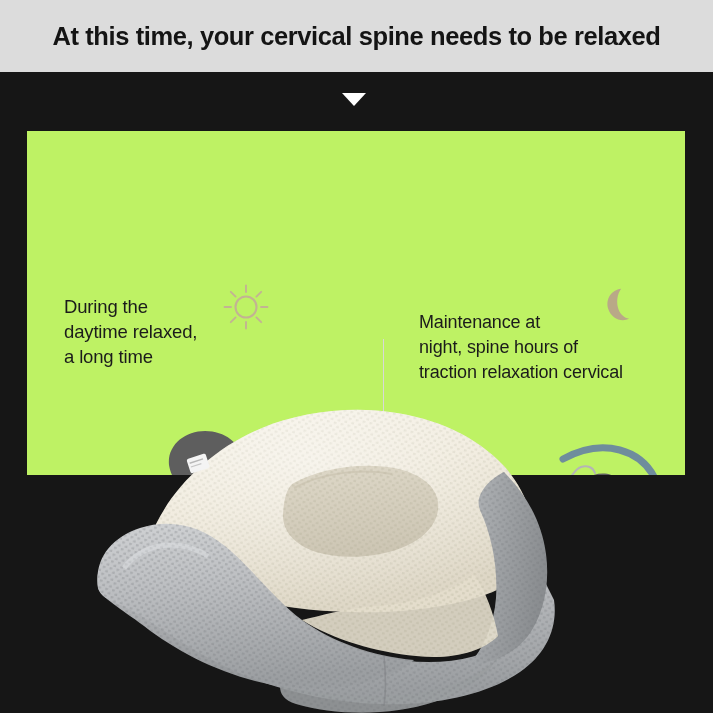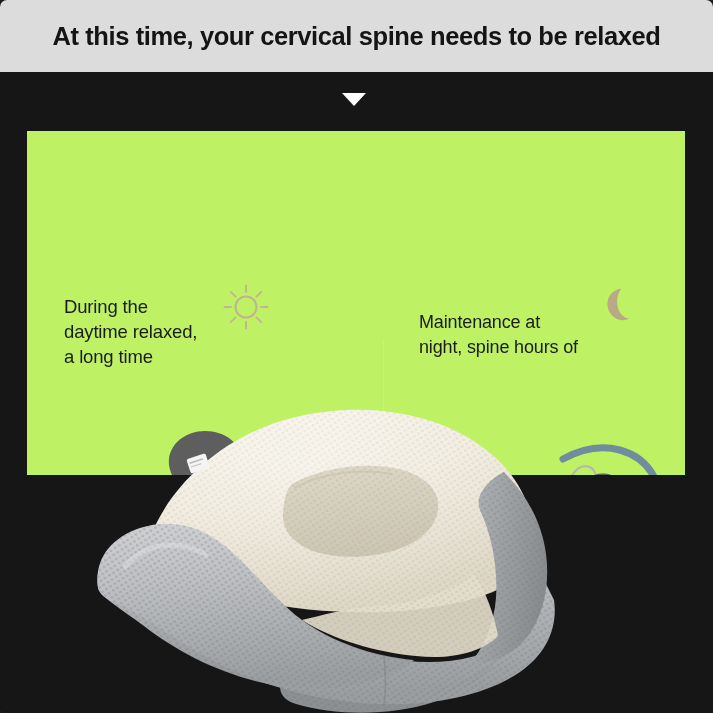--- a/index.html
+++ b/index.html
@@ -2,21 +2,21 @@
 <html><head>
 <meta charset="utf-8">
 <title>Cervical Pillow Promo</title>
 <style>
   html,body{margin:0;padding:0;}
   body{
     width:713px;height:713px;overflow:hidden;
     background:#1a1a1a;
     font-family:"Liberation Sans","DejaVu Sans",sans-serif;
   }
-  .stage{position:relative;width:713px;height:713px;background:#161616;overflow:hidden;border-radius:7px;}
+  .stage{position:relative;width:713px;height:713px;background:#161616;overflow:hidden;}
 
   
   .header-bar{
     position:absolute;left:0;top:0;width:713px;height:72px;
     background:#dcdcdc;
     display:flex;align-items:center;justify-content:center;
   }
   .header-title{
     font-size:25.5px;font-weight:700;color:#141414;
     letter-spacing:-0.4px;white-space:nowrap;
@@ -99,20 +99,21 @@
 
       <div class="col col-left">
         <p>During the</p>
         <p>daytime relaxed,</p>
         <p>a long time</p>
       </div>
 
       <div class="col col-right">
         <p>Maintenance at</p>
         <p>night, spine hours of</p>
+        <p>traction relaxation cervical</p>
       </div>
 
       <div class="sun-icon">
         <svg viewBox="0 0 52 52" width="52" height="52">
           <circle cx="26" cy="26" r="10.5" fill="none" stroke="#c3b393" stroke-width="2.1"></circle>
           <g stroke="#c3b393" stroke-width="1.9" stroke-linecap="round">
             <line x1="26" y1="4.5" x2="26" y2="11"></line>
             <line x1="26" y1="41" x2="26" y2="47.5"></line>
             <line x1="4.5" y1="26" x2="11" y2="26"></line>
             <line x1="41" y1="26" x2="47.5" y2="26"></line>

